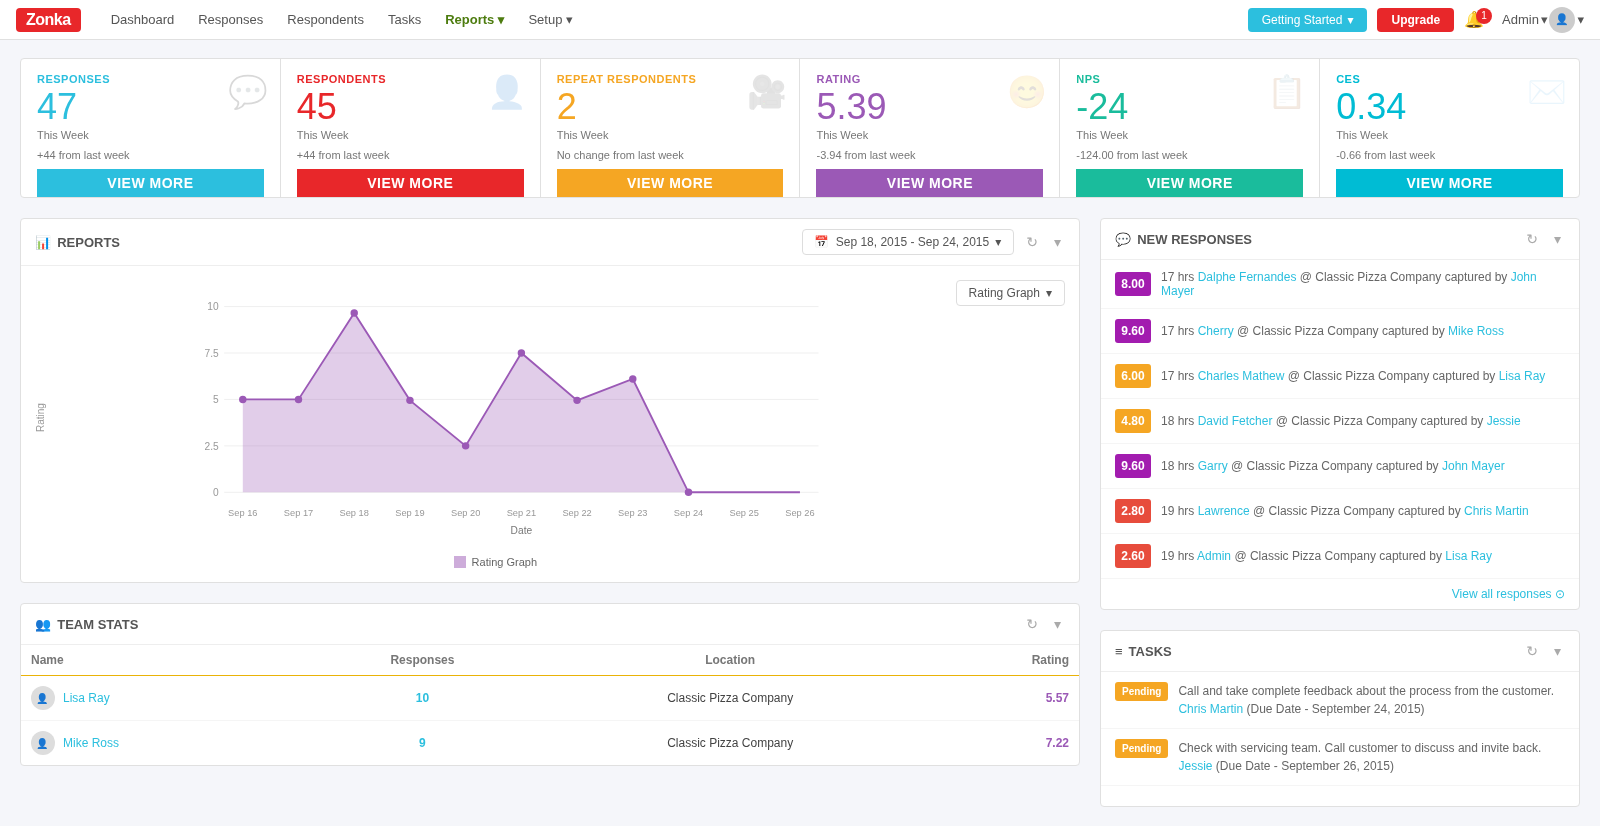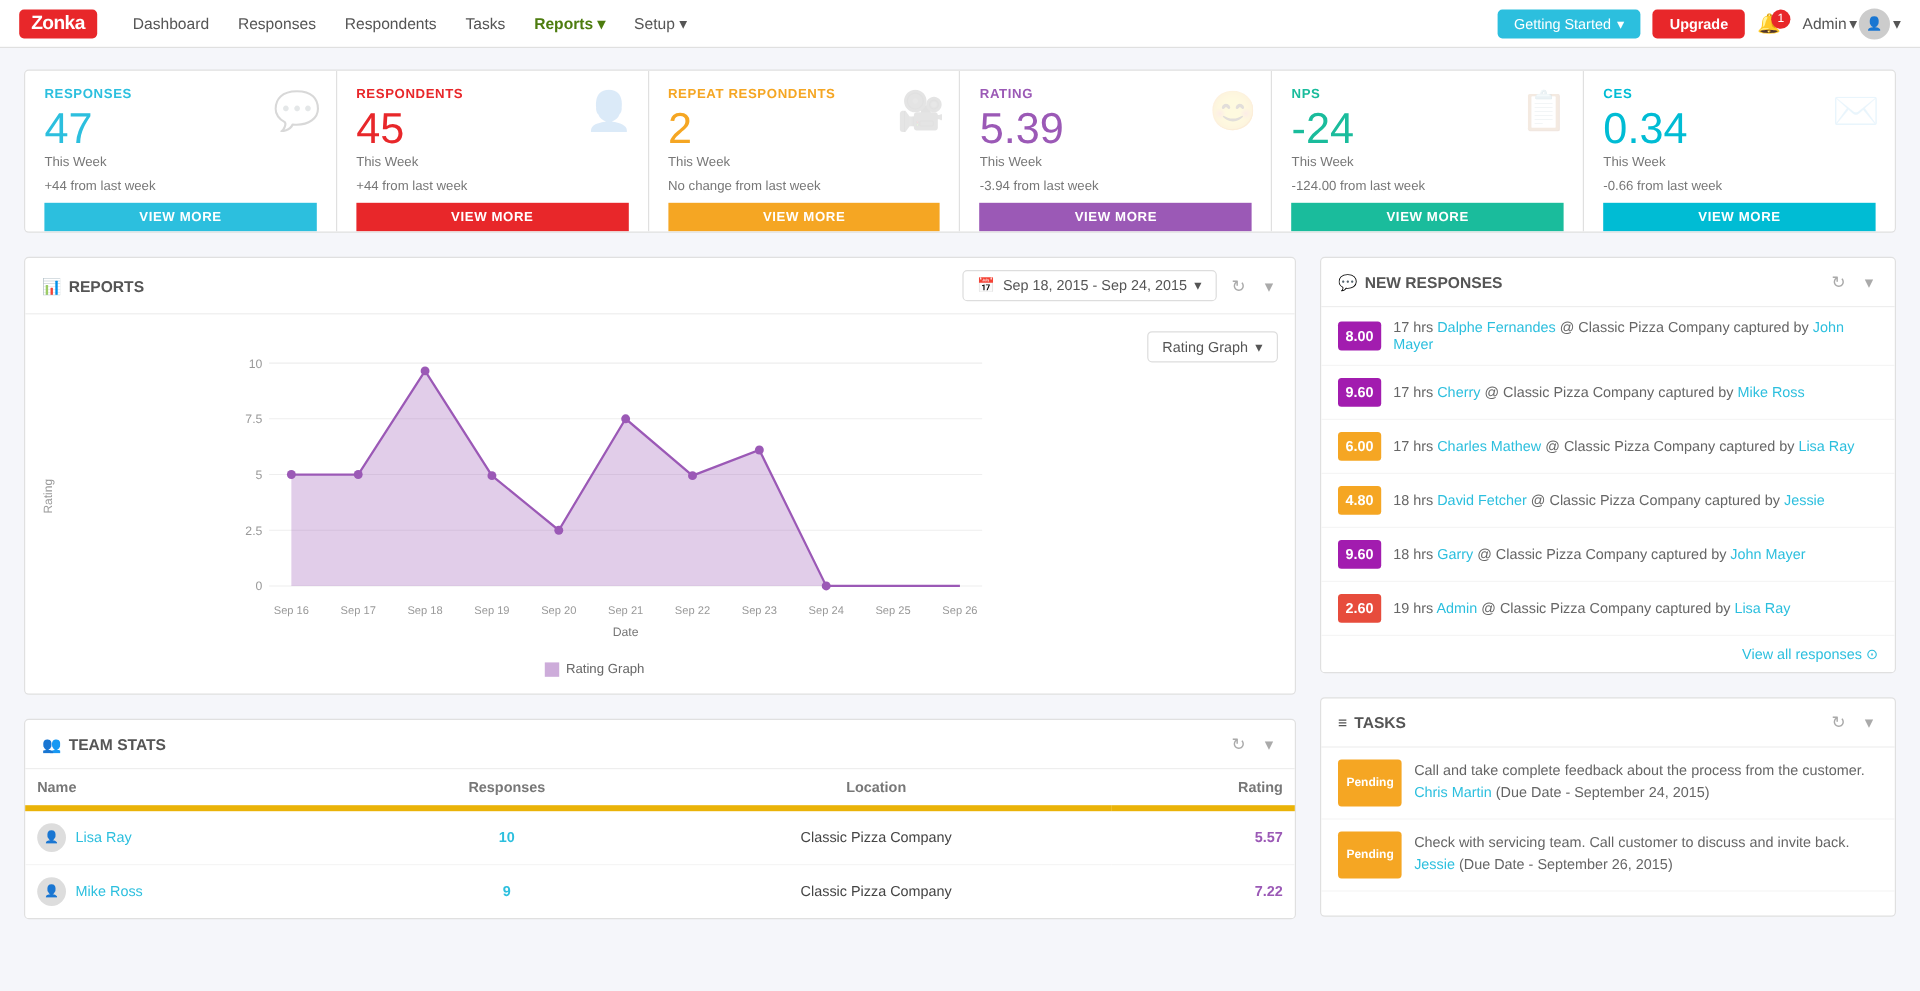--- a/index.html
+++ b/index.html
@@ -73,21 +73,21 @@
     .stat-cards { display: flex; gap: 0; margin-bottom: 20px; border: 1px solid #e0e0e0; border-radius: 4px; overflow: hidden; background: #fff; }
     .stat-card { flex: 1; padding: 14px 16px 0; border-right: 1px solid #e0e0e0; position: relative; overflow: hidden; }
     .stat-card:last-child { border-right: none; }
     .stat-card-title { font-size: 11px; font-weight: 700; letter-spacing: 0.5px; text-transform: uppercase; margin-bottom: 4px; }
     .stat-card-value { font-size: 36px; font-weight: 300; line-height: 1; margin-bottom: 4px; }
     .stat-card-sub { font-size: 11px; color: #777; margin-bottom: 8px; }
     .stat-card-icon { position: absolute; right: 12px; top: 14px; font-size: 32px; opacity: 0.15; }
     .stat-card-footer {
       text-align: center;
       padding: 6px 0;
-      font-size: 11px;
+      font-size: 14px;
       font-weight: 600;
       color: #fff;
       letter-spacing: 0.5px;
       cursor: pointer;
       display: flex; align-items: center; justify-content: center; gap: 6px;
     }
     .color-blue { color: #2cbfde; }
     .color-red { color: #e8272a; }
     .color-orange { color: #f5a623; }
     .color-purple { color: #9b59b6; }
@@ -163,33 +163,33 @@
     }
     .score-green { background: #a21caf; }
     .score-orange { background: #f5a623; }
     .score-red { background: #e74c3c; }
     .response-text { font-size: 12px; color: #666; }
     .response-text a { color: #2cbfde; text-decoration: none; }
     .view-all { text-align: right; padding: 8px 14px; font-size: 12px; color: #2cbfde; cursor: pointer; border-top: 1px solid #f5f5f5; }
 
     
     .team-table { width: 100%; border-collapse: collapse; }
-    .team-table th { text-align: left; padding: 8px 10px; font-size: 12px; color: #777; border-bottom: 5px solid #eab308; font-weight: 600; }
+    .team-table th { text-align: left; padding: 8px 10px; font-size: 12px; color: #777; border-bottom: 1px solid #eab308; font-weight: 600; }
     .team-table td { padding: 10px; font-size: 12px; border-bottom: 1px solid #f5f5f5; }
     .team-table tr:last-child td { border-bottom: none; }
     .team-name-cell { display: flex; align-items: center; gap: 8px; }
     .team-avatar { width: 24px; height: 24px; border-radius: 50%; background: #ddd; display: flex; align-items: center; justify-content: center; font-size: 10px; color: #888; }
     .link-blue { color: #2cbfde; text-decoration: none; }
     .num-blue { color: #2cbfde; font-weight: 700; text-align: center; }
     .num-purple { color: #9b59b6; font-weight: 700; }
 
     
     .task-item { display: flex; align-items: flex-start; padding: 10px 14px; border-bottom: 1px solid #f5f5f5; gap: 10px; }
     .task-item:last-child { border-bottom: none; }
-    .task-badge { background: #f5a623; color: #fff; font-size: 10px; padding: 14px 7px; border-radius: 3px; white-space: nowrap; font-weight: 600; }
+    .task-badge { background: #f5a623; color: #fff; font-size: 10px; padding: 4px 7px; border-radius: 3px; white-space: nowrap; font-weight: 600; }
     .task-text { font-size: 12px; color: #666; line-height: 1.5; }
     .task-text a { color: #2cbfde; text-decoration: none; }
     ::-webkit-scrollbar { width: 6px; }
     ::-webkit-scrollbar-thumb { background: #ddd; border-radius: 3px; }
 
     .bell-wrap { position: relative; display: flex; align-items: center; }
   </style>
 </head>
 <body>
 
@@ -447,20 +447,24 @@
           </div>
           <div class="response-item">
             <span class="score-badge score-orange">4.80</span>
             <span class="response-text">18 hrs <a style="color:#2cbfde;text-decoration:none;">David Fetcher</a> @ Classic Pizza Company captured by <a style="color:#2cbfde;text-decoration:none;">Jessie</a></span>
           </div>
           <div class="response-item">
             <span class="score-badge score-green">9.60</span>
             <span class="response-text">18 hrs <a style="color:#2cbfde;text-decoration:none;">Garry</a> @ Classic Pizza Company captured by <a style="color:#2cbfde;text-decoration:none;">John Mayer</a></span>
           </div>
           <div class="response-item">
+            <span class="score-badge score-red">2.80</span>
+            <span class="response-text">19 hrs <a style="color:#2cbfde;text-decoration:none;">Lawrence</a> @ Classic Pizza Company captured by <a style="color:#2cbfde;text-decoration:none;">Chris Martin</a></span>
+          </div>
+          <div class="response-item">
             <span class="score-badge score-red">2.60</span>
             <span class="response-text">19 hrs <a style="color:#2cbfde;text-decoration:none;">Admin</a> @ Classic Pizza Company captured by <a style="color:#2cbfde;text-decoration:none;">Lisa Ray</a></span>
           </div>
         </div>
         <div class="view-all">View all responses ⊙</div>
       </div>
 
       <div class="panel">
         <div class="panel-header">
           <div class="panel-title">

